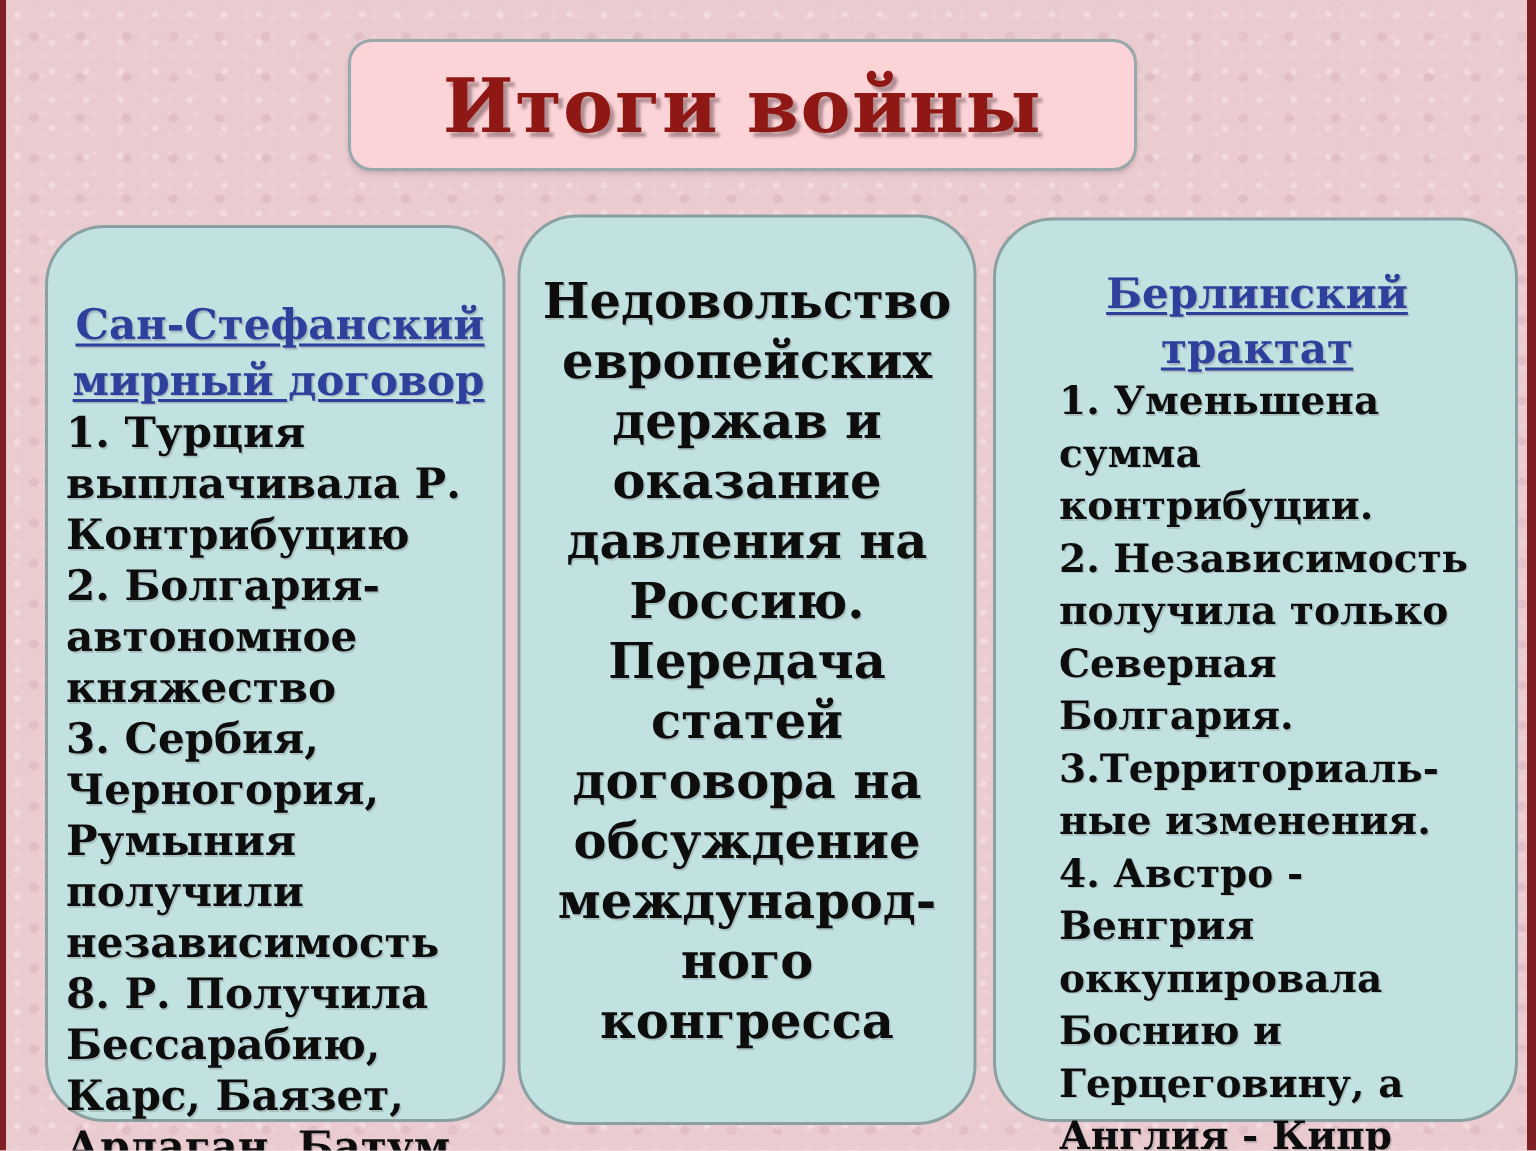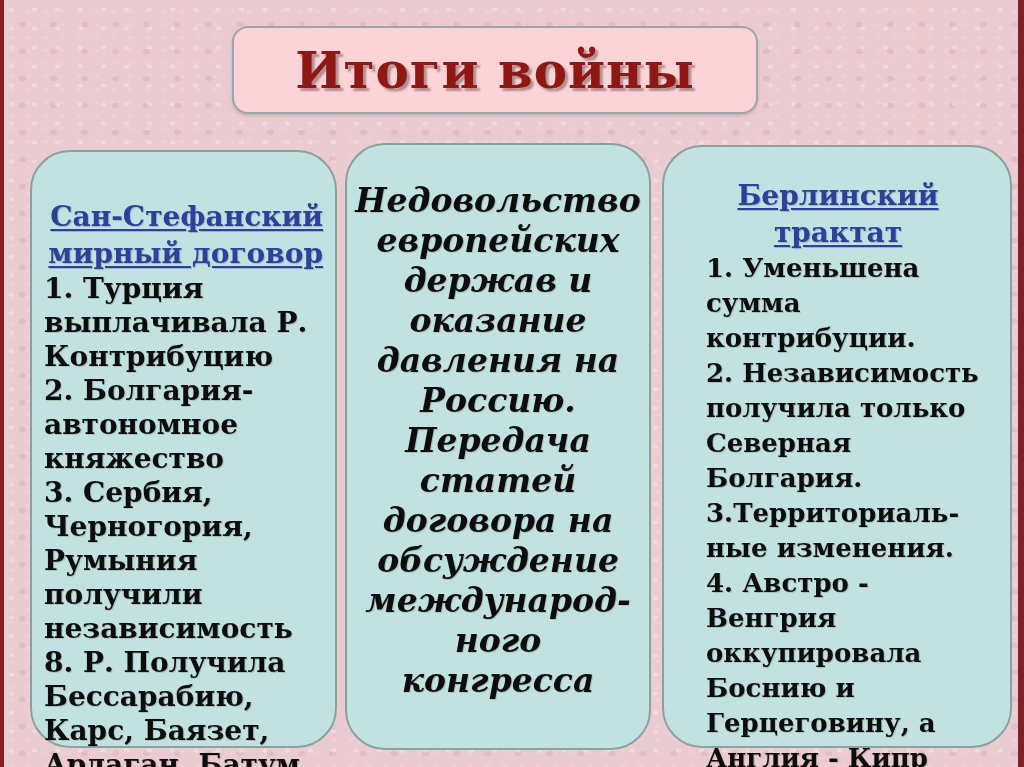--- a/index.html
+++ b/index.html
@@ -56,21 +56,21 @@
     text-decoration-thickness:2px;
     text-underline-offset:3px;
     text-shadow:1px 1px 1px rgba(110,110,135,0.4);
   }
   .panel .body{
     font-weight:bold;
     text-shadow:1px 1px 0 rgba(95,95,95,0.25);
   }
   .panel-left h2{text-align:right;margin-top:36px;}
   .panel-left .body{font-size:28px;line-height:34px;}
-  .panel-mid .body{font-size:33px;line-height:40px;text-align:center;font-style:italic;}
+  .panel-mid .body{font-size:33px;line-height:40px;text-align:center;}
   .panel-right h2{text-align:center;}
   .panel-right .body{font-size:26px;line-height:35px;margin-left:28px;}
 </style>
 </head>
 <body>
 
 <div class="slide">
 
   <div class="edge left"></div>
   <div class="edge right"></div>

